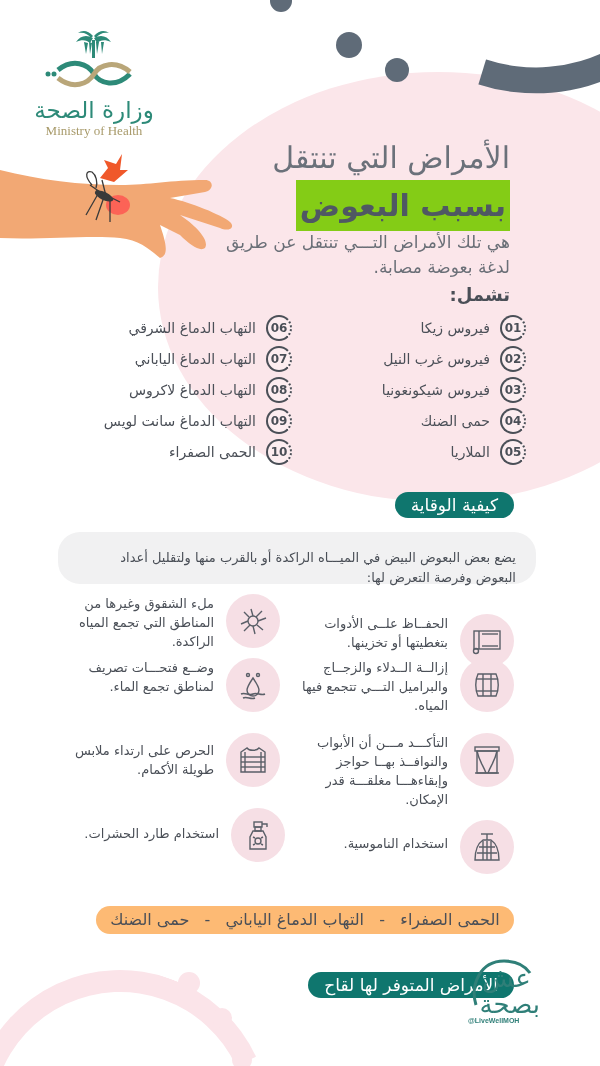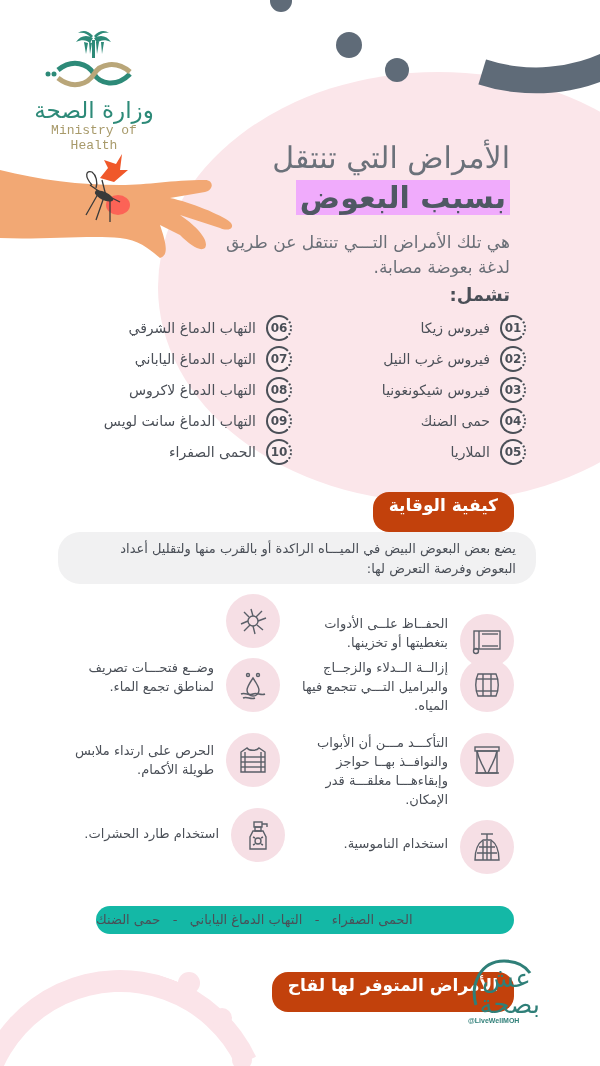--- a/index.html
+++ b/index.html
@@ -9,44 +9,44 @@
 
   
   .pink-blob { position: absolute; left: 158px; top: 72px; width: 560px; height: 430px; border-radius: 50%; background: #fbe6ea; }
   .top-arc { position: absolute; left: 340px; top: -300px; width: 380px; height: 395px; border-radius: 50%; border: 26px solid transparent; border-bottom-color: #5f6b78; border-left-color: transparent; transform: rotate(-28deg); }
   .dot { position: absolute; border-radius: 50%; }
   .bottom-arc { position: absolute; left: -30px; top: 970px; width: 300px; height: 300px; border-radius: 50%; border: 22px solid transparent; border-top-color: #fbe4e9; border-left-color: #fbe4e9; transform: rotate(20deg); }
 
   
   .logo { position: absolute; left: 28px; top: 30px; width: 132px; }
   .logo-ar { font-family: "DejaVu Sans", sans-serif; font-size: 23px; color: #2d8a78; text-align: center; direction: rtl; line-height: 1.1; margin-top: 2px; }
-  .logo-en { font-family: Liberation Mono, monospace; font-size: 13px; color: #a89a6a; text-align: center; }
+  .logo-en { font-family: Liberation Serif, serif; font-size: 13px; color: #a89a6a; text-align: center; }
 
   
   .title-1 { position: absolute; right: 90px; top: 140px; font-size: 30px; font-weight: 300; color: #6b717a; direction: rtl; white-space: nowrap; }
-  .title-2 { position: absolute; right: 90px; top: 180px; font-size: 30px; font-weight: bold; color: #4f5863; direction: rtl; white-space: nowrap; background: #f0abfc; padding: 0 4px; }
+  .title-2 { position: absolute; right: 90px; top: 180px; font-size: 30px; font-weight: bold; color: #4f5863; direction: rtl; white-space: nowrap; background: #84cc16; padding: 8px 4px; }
   .intro { position: absolute; right: 90px; top: 230px; width: 300px; font-size: 17px; color: #6a6f77; line-height: 25px; direction: rtl; text-align: right; }
   .includes { position: absolute; right: 90px; top: 284px; font-size: 18px; font-weight: bold; color: #4a4f57; direction: rtl; }
 
   
   .dlist { position: absolute; direction: rtl; }
   .ditem { display: flex; flex-direction: row; align-items: center; height: 31px; }
   .num { width: 26px; height: 26px; border-radius: 50%; border: 2px solid #4a4f57; border-right-style: dotted; display: flex; align-items: center; justify-content: center; font-size: 12px; font-weight: bold; color: #4a4f57; margin-left: 10px; direction: ltr; background: rgba(255,255,255,0.3); }
   .dname { font-size: 14px; color: #4a4f57; white-space: nowrap; }
 
   
-  .pill { position: absolute; background: #c2410c; color: #fff; font-weight: bold; font-size: 17px; border-radius: 16px; padding: 3px 16px 17px; direction: rtl; white-space: nowrap; }
-  .note-box { position: absolute; left: 58px; top: 532px; width: 478px; height: 52px; background: #f1f1f2; border-radius: 22px; direction: rtl; text-align: right; padding: 7px 20px; font-size: 13px; line-height: 20px; color: #4a4f57; }
+  .pill { position: absolute; background: #0f766e; color: #fff; font-weight: normal; font-size: 17px; border-radius: 16px; padding: 3px 16px 3px; direction: rtl; white-space: nowrap; }
+  .note-box { position: absolute; left: 58px; top: 532px; width: 478px; height: 52px; background: #f1f1f2; border-radius: 22px; direction: rtl; text-align: right; padding: 16px 20px; font-size: 13px; line-height: 20px; color: #4a4f57; }
 
   
   .prev { position: absolute; display: flex; flex-direction: row-reverse; align-items: flex-start; }
   .prev-icon { width: 54px; height: 54px; border-radius: 50%; background: #f6dfe5; flex: 0 0 54px; display: flex; align-items: center; justify-content: center; }
   .prev-text { direction: rtl; text-align: right; font-size: 13px; line-height: 19px; color: #4a4f57; margin-right: 12px; width: 150px; }
 
-  .vacc-box { position: absolute; left: 96px; top: 906px; width: 418px; height: 28px; background: #14b8a6; border-radius: 14px; direction: rtl; text-align: left; font-size: 13px; line-height: 28px; color: #4a4f57; white-space: pre; }
+  .vacc-box { position: absolute; left: 96px; top: 906px; width: 418px; height: 28px; background: #fdba74; border-radius: 14px; direction: rtl; text-align: center; font-size: 16px; line-height: 28px; color: #4a4f57; white-space: pre; }
 
   .livewell { position: absolute; left: 468px; top: 955px; width: 82px; text-align: left; }
   .lw-ar { font-size: 26px; color: #2f7f78; direction: rtl; line-height: 26px; }
   .lw-handle { font-family: "Liberation Sans", sans-serif; font-size: 7px; font-weight: bold; color: #2f7f78; }
 </style>
 </head>
 <body>
 
 <div class="pink-blob"></div>
 <div class="top-arc"></div>
@@ -190,20 +190,21 @@
   <span class="prev-text" style="margin-top:14px;">استخدام الناموسية.</span>
 </div>
 
 <div class="prev" style="right:320px;top:594px;">
   <span class="prev-icon">
     <svg width="30" height="30" viewBox="0 0 30 30" fill="none" stroke="#5a5f68" stroke-width="1.4">
         <circle cx="15" cy="15" r="5"></circle>
         <path d="M15 10 L13 3 M20 15 L28 12 M15 20 L17 28 M10 15 L3 18 M18 11 L24 5 M12 19 L6 25 M19 19 L25 24 M11 11 L6 6"></path>
       </svg>
   </span>
+  <span class="prev-text">ملء الشقوق وغيرها من المناطق التي تجمع المياه الراكدة.</span>
 </div>
 <div class="prev" style="right:320px;top:658px;">
   <span class="prev-icon">
     <svg width="30" height="30" viewBox="0 0 30 30" fill="none" stroke="#5a5f68" stroke-width="1.4">
         <path d="M15 8 c-4 6 -6 9 -6 12 a6 6 0 0 0 12 0 c0 -3 -2 -6 -6 -12 z"></path>
         <circle cx="10" cy="5" r="1.5"></circle>
         <circle cx="20" cy="5" r="1.5"></circle>
         <path d="M3 24 c4 -2 8 2 12 0 c4 -2 8 2 12 0 M5 28 c4 -2 8 2 12 0"></path>
       </svg>
   </span>

